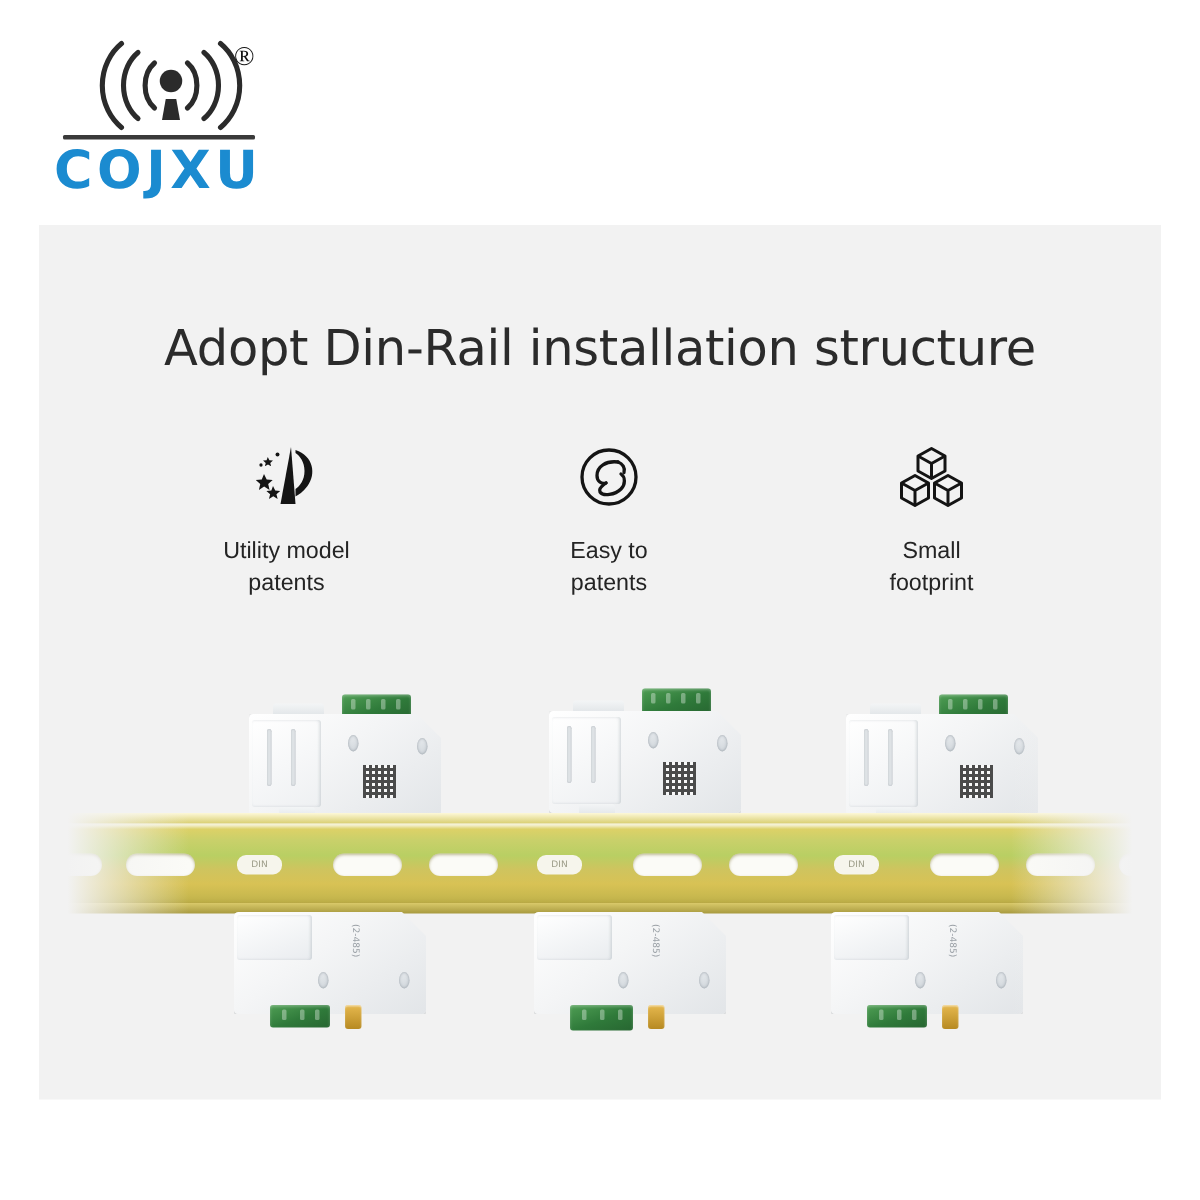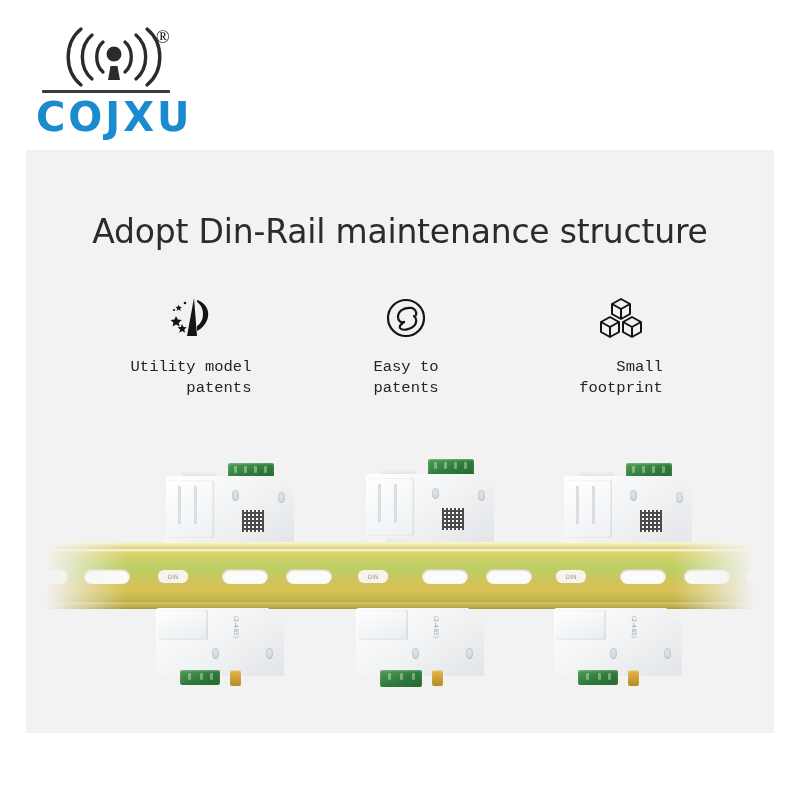--- a/index.html
+++ b/index.html
@@ -49,21 +49,21 @@
     top: 64px;
     width: 128px;
     height: 3px;
     background: #3a3a3a;
     border-radius: 1px;
   }
   .logo-word {
     position: absolute;
     left: 14px;
     top: 70px;
-    font-size: 40px;
+    font-size: 35px;
     font-weight: bold;
     letter-spacing: 3px;
     color: #1b8bd0;
     font-family: "DejaVu Sans", sans-serif;
     line-height: 1.05;
   }
 
   
   .card {
     position: absolute;
@@ -106,22 +106,22 @@
     height: 46px;
     display: flex;
     align-items: center;
     justify-content: center;
     margin-bottom: 16px;
   }
   .feature-label {
     font-size: 15.5px;
     line-height: 1.38;
     color: #242424;
-    text-align: right;
-    font-family: Liberation Mono, monospace;
+    text-align: center;
+    font-family: Liberation Sans, sans-serif;
     white-space: pre-line;
   }
 
   
   .photo {
     position: absolute;
     left: 10px;
     top: 300px;
     width: 728px;
     height: 260px;
@@ -305,21 +305,21 @@
         <path d="M80.5 40 h7 l2.5 14 h-12 z" fill="#2b2b2b"></path>
       </svg>
     </div>
     <div class="logo-reg">®</div>
     <div class="logo-underline"></div>
     <div class="logo-word">COJXU</div>
   </div>
 
   <div class="card">
 
-    <div class="headline">Adopt Din-Rail maintenance structure</div>
+    <div class="headline">Adopt Din-Rail installation structure</div>
 
     <div class="features">
 
       <div class="feature">
         <div class="feature-icon">
           <svg width="48" height="44" viewBox="0 0 48 44">
             <path d="M27 2 L30 40 L20 40 Z" fill="#141414"></path>
             <path d="M30 4 C42 8 44 20 38 28 C35 32 32 34 30 35 L30 30 C33 28 36 24 36 18 C36 12 33 8 30 6 Z" fill="#141414"></path>
             <g fill="#141414">
               <path d="M13 9 l1.5 3 3.3.3 -2.5 2.2 .8 3.2 -2.9 -1.8 -2.9 1.8 .8 -3.2 -2.5 -2.2 3.3 -.3 z" transform="scale(.72) translate(3,3)"></path>

